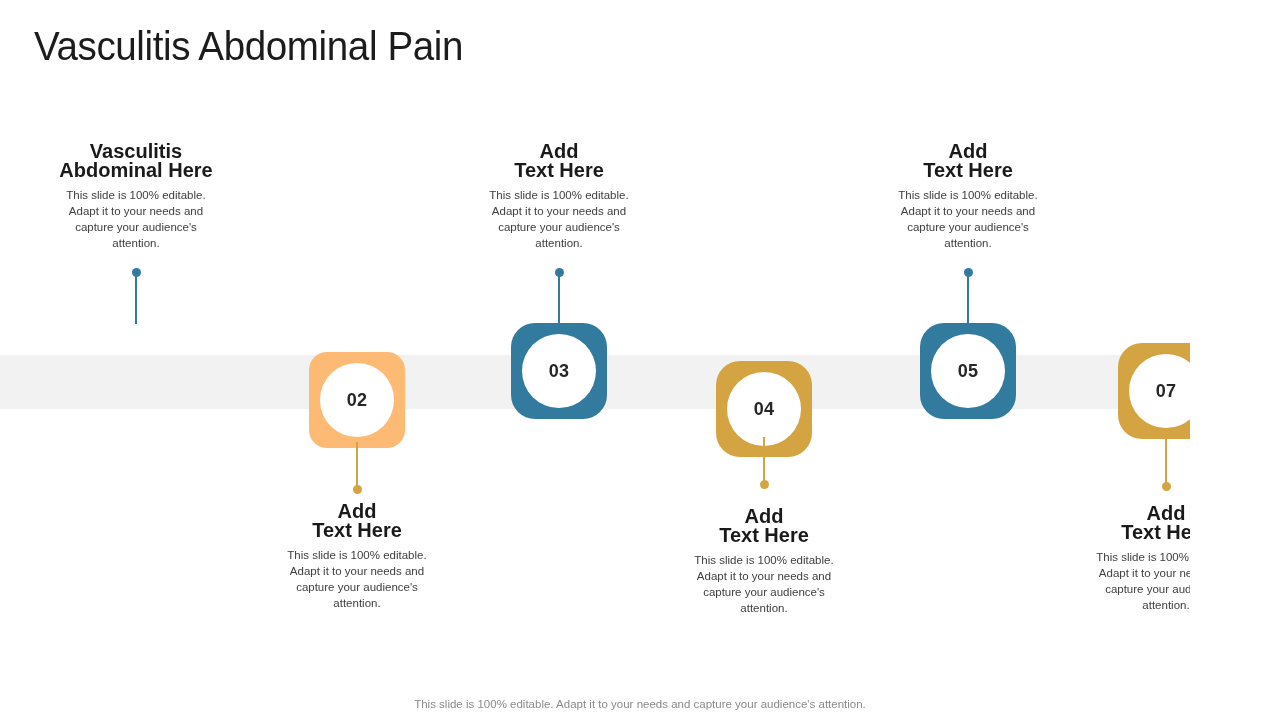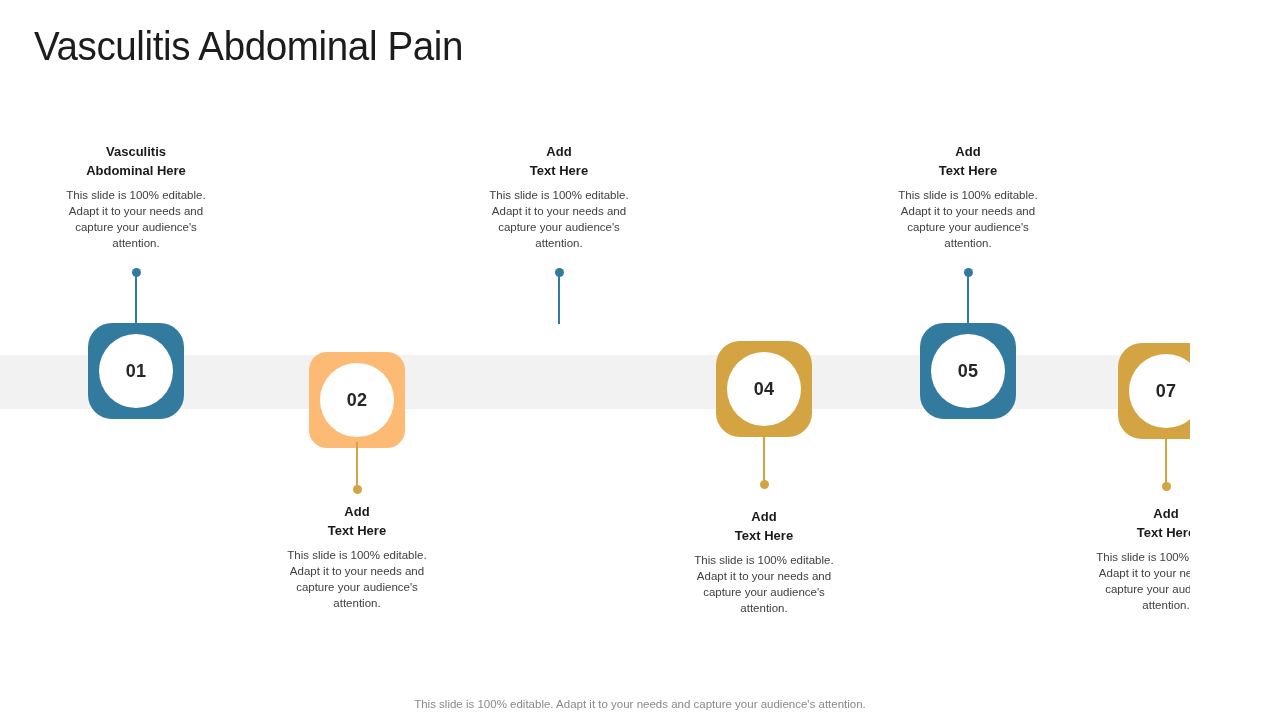--- a/index.html
+++ b/index.html
@@ -95,21 +95,21 @@
   .conn-dot.top { top: -4px; }
   .conn-dot.bottom { bottom: -4px; }
 
   
   .tblock {
     position: absolute;
     width: 160px;
     text-align: center;
   }
   .tblock-head {
-    font-size: 13px;
+    font-size: 20px;
     line-height: 19px;
     font-weight: 700;
     color: #1a1a1a;
     margin: 0 0 7px 0;
   }
   .tblock-body {
     font-size: 11.5px;
     line-height: 16px;
     color: #404040;
     margin: 0;
@@ -138,25 +138,20 @@
   <div class="tblock" style="left:56px; top:142px;">
     <div class="tblock-head">
       <span>Vasculitis</span><br>
       <span>Abdominal Here</span>
     </div>
     <p class="tblock-body">This slide is 100% editable. Adapt it to your needs and capture your audience's attention.</p>
   </div>
   <div class="connector" style="left:135px; top:272px; height:52px; background:#337b9e;">
     <span class="conn-dot top" style="background:#337b9e;"></span>
   </div>
-  <div class="node" style="left:88px; top:323px; background:#337b9e;">
-    <div class="node-inner">
-      <span class="node-num">01</span>
-    </div>
-  </div>
 
   <div class="node" style="left:309px; top:352px; background:#fdba74;border-radius:18px;">
     <div class="node-inner">
       <span class="node-num">02</span>
     </div>
   </div>
   <div class="connector" style="left:356px; top:442px; height:48px; background:#d3a441;">
     <span class="conn-dot bottom" style="background:#d3a441;"></span>
   </div>
   <div class="tblock" style="left:277px; top:502px;">
@@ -170,22 +165,27 @@
   <div class="tblock" style="left:479px; top:142px;">
     <div class="tblock-head">
       <span>Add</span><br>
       <span>Text Here</span>
     </div>
     <p class="tblock-body">This slide is 100% editable. Adapt it to your needs and capture your audience's attention.</p>
   </div>
   <div class="connector" style="left:558px; top:272px; height:52px; background:#337b9e;">
     <span class="conn-dot top" style="background:#337b9e;"></span>
   </div>
-
-  <div class="node" style="left:716px; top:341px; background:#d3a441;">
+  <div class="node" style="left:511px; top:323px; background:#337b9e;">
+    <div class="node-inner">
+      <span class="node-num">03</span>
+    </div>
+  </div>
+
+  <div class="node" style="left:716px; top:361px; background:#d3a441;">
     <div class="node-inner">
       <span class="node-num">04</span>
     </div>
   </div>
   <div class="connector" style="left:763px; top:437px; height:48px; background:#d3a441;">
     <span class="conn-dot bottom" style="background:#d3a441;"></span>
   </div>
   <div class="tblock" style="left:684px; top:507px;">
     <div class="tblock-head">
       <span>Add</span><br>

